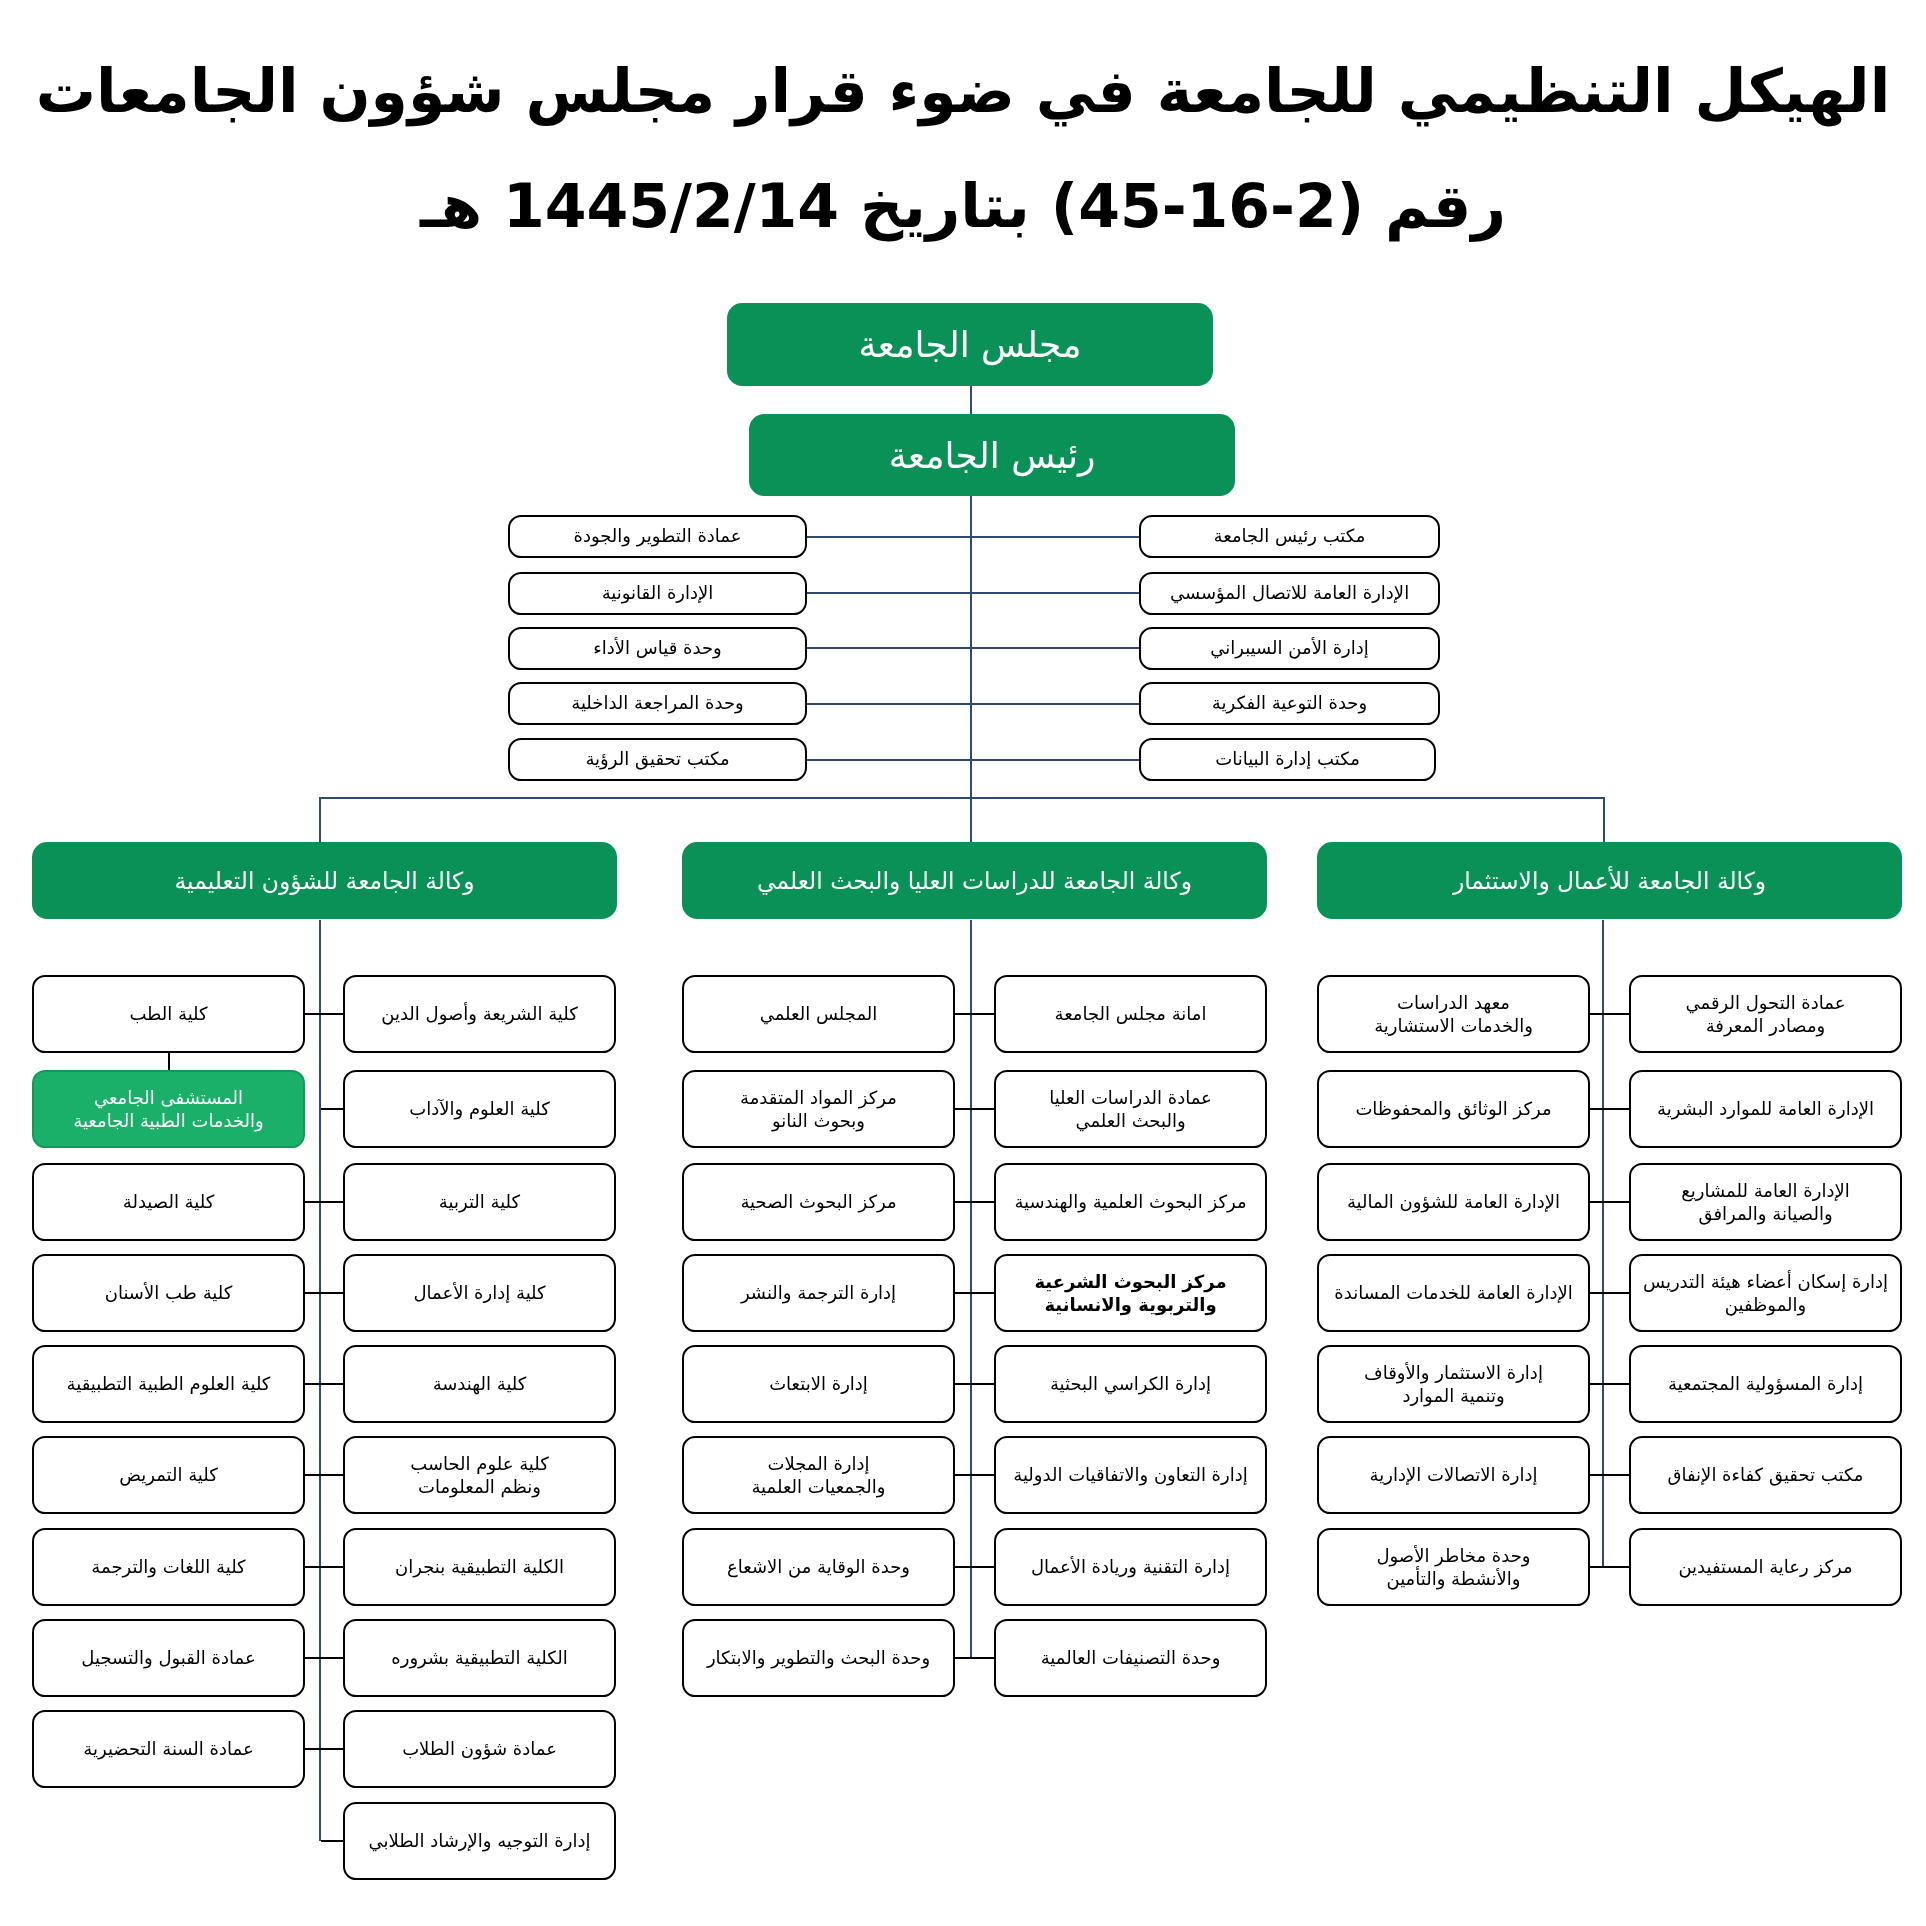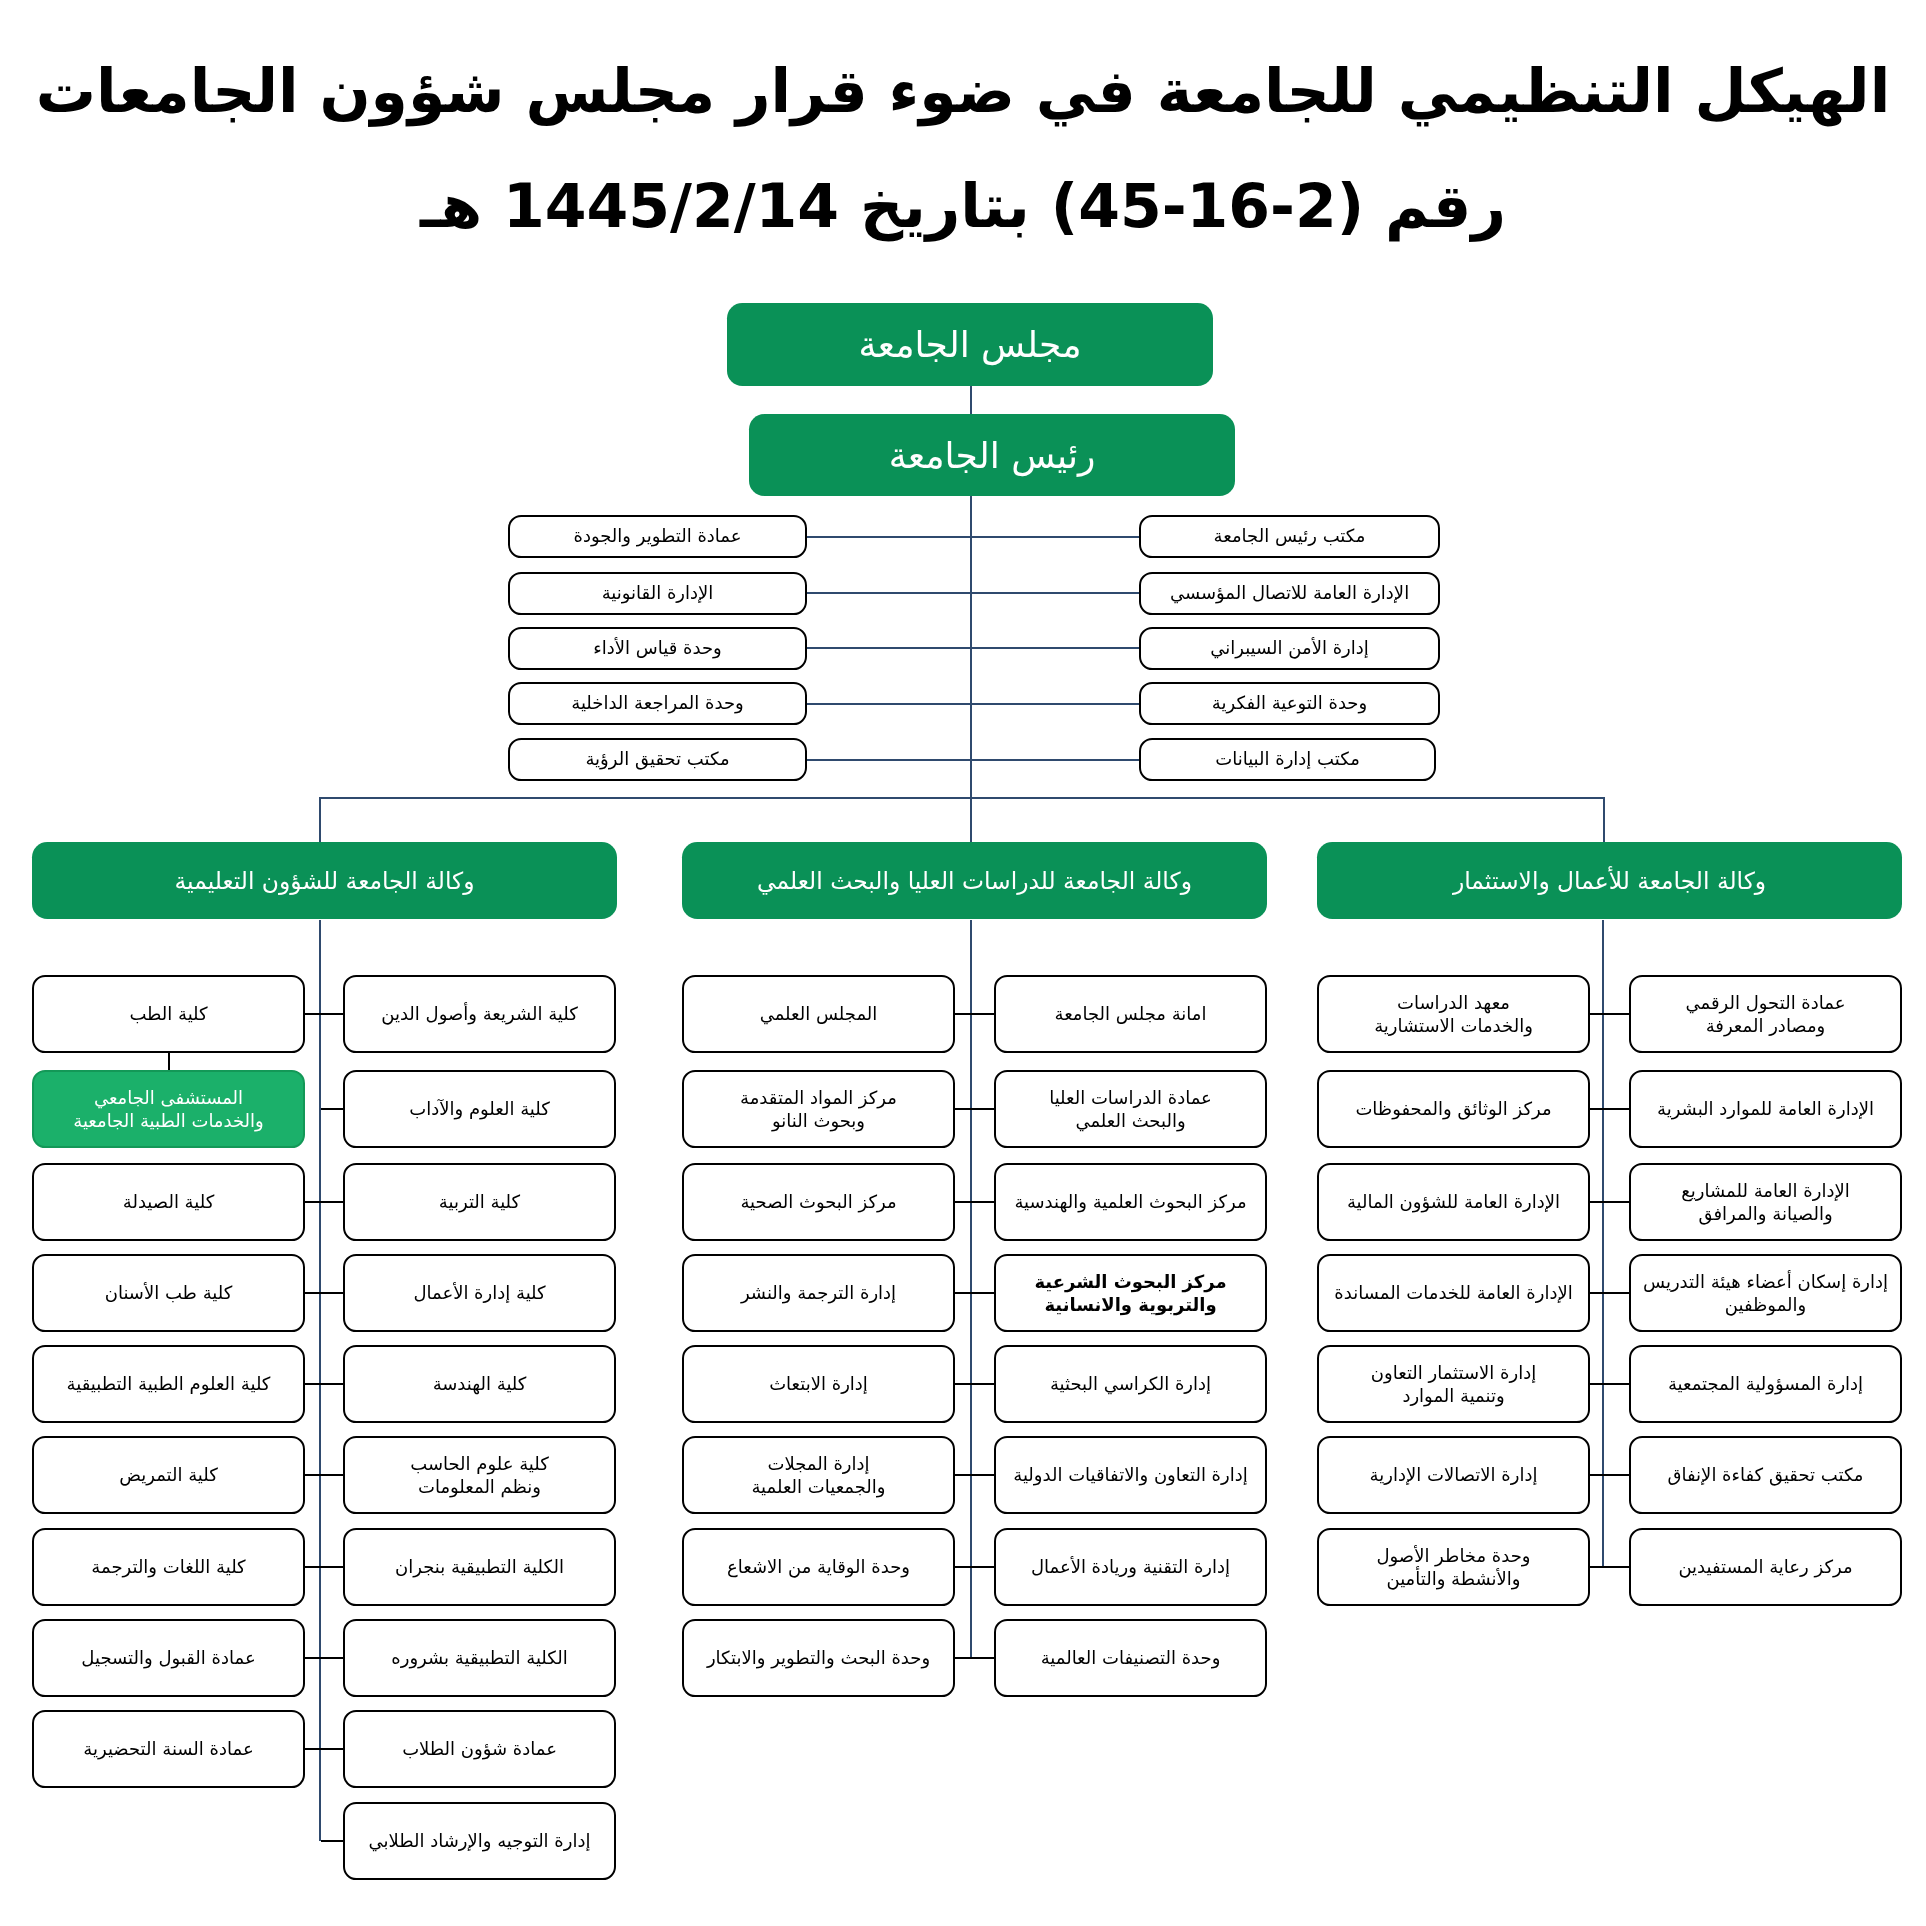--- a/index.html
+++ b/index.html
@@ -74,21 +74,21 @@
     <div class="bline" style="left: 1590px; top: 1201px; width: 12.7px; height: 2px;"></div>
     <div class="box white cell" style="left: 1317px; top: 1163px; width: 273px; height: 78px;">الإدارة العامة للشؤون المالية</div>
     <div class="bline" style="left: 1603px; top: 1292px; width: 26px; height: 2px;"></div>
     <div class="box white cell" style="left: 1629px; top: 1254px; width: 273px; height: 78px;">إدارة إسكان أعضاء هيئة التدريس
 والموظفين</div>
     <div class="bline" style="left: 1590px; top: 1292px; width: 12.7px; height: 2px;"></div>
     <div class="box white cell" style="left: 1317px; top: 1254px; width: 273px; height: 78px;">الإدارة العامة للخدمات المساندة</div>
     <div class="bline" style="left: 1603px; top: 1383px; width: 26px; height: 2px;"></div>
     <div class="box white cell" style="left: 1629px; top: 1345px; width: 273px; height: 78px;">إدارة المسؤولية المجتمعية</div>
     <div class="bline" style="left: 1590px; top: 1383px; width: 12.7px; height: 2px;"></div>
-    <div class="box white cell" style="left: 1317px; top: 1345px; width: 273px; height: 78px;">إدارة الاستثمار التعاون
+    <div class="box white cell" style="left: 1317px; top: 1345px; width: 273px; height: 78px;">إدارة الاستثمار والأوقاف
 وتنمية الموارد</div>
     <div class="bline" style="left: 1603px; top: 1474px; width: 26px; height: 2px;"></div>
     <div class="box white cell" style="left: 1629px; top: 1436px; width: 273px; height: 78px;">مكتب تحقيق كفاءة الإنفاق</div>
     <div class="bline" style="left: 1590px; top: 1474px; width: 12.7px; height: 2px;"></div>
     <div class="box white cell" style="left: 1317px; top: 1436px; width: 273px; height: 78px;">إدارة الاتصالات الإدارية</div>
     <div class="bline" style="left: 1603px; top: 1566px; width: 26px; height: 2px;"></div>
     <div class="box white cell" style="left: 1629px; top: 1528px; width: 273px; height: 78px;">مركز رعاية المستفيدين</div>
     <div class="bline" style="left: 1590px; top: 1566px; width: 12.7px; height: 2px;"></div>
     <div class="box white cell" style="left: 1317px; top: 1528px; width: 273px; height: 78px;">وحدة مخاطر الأصول
 والأنشطة والتأمين</div>

